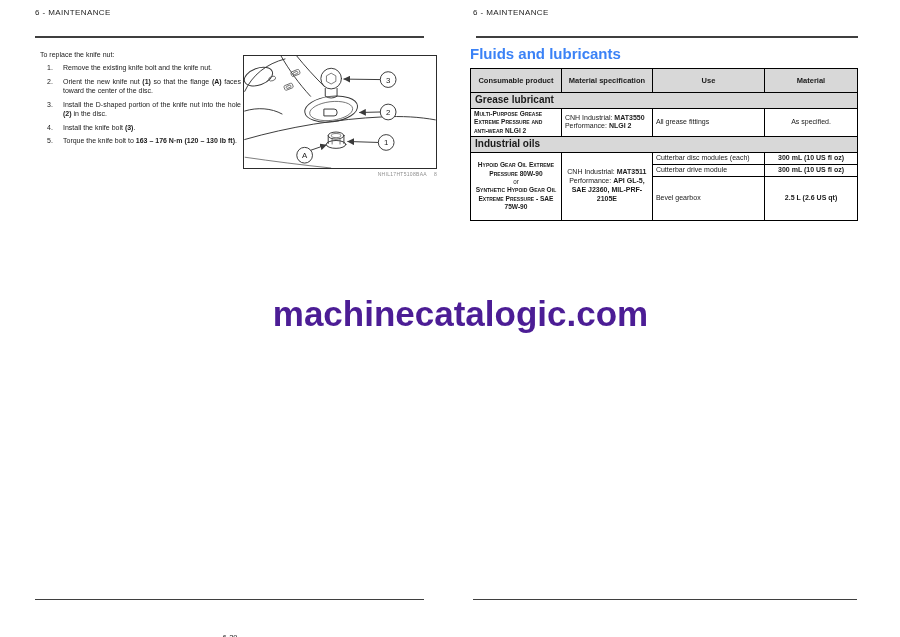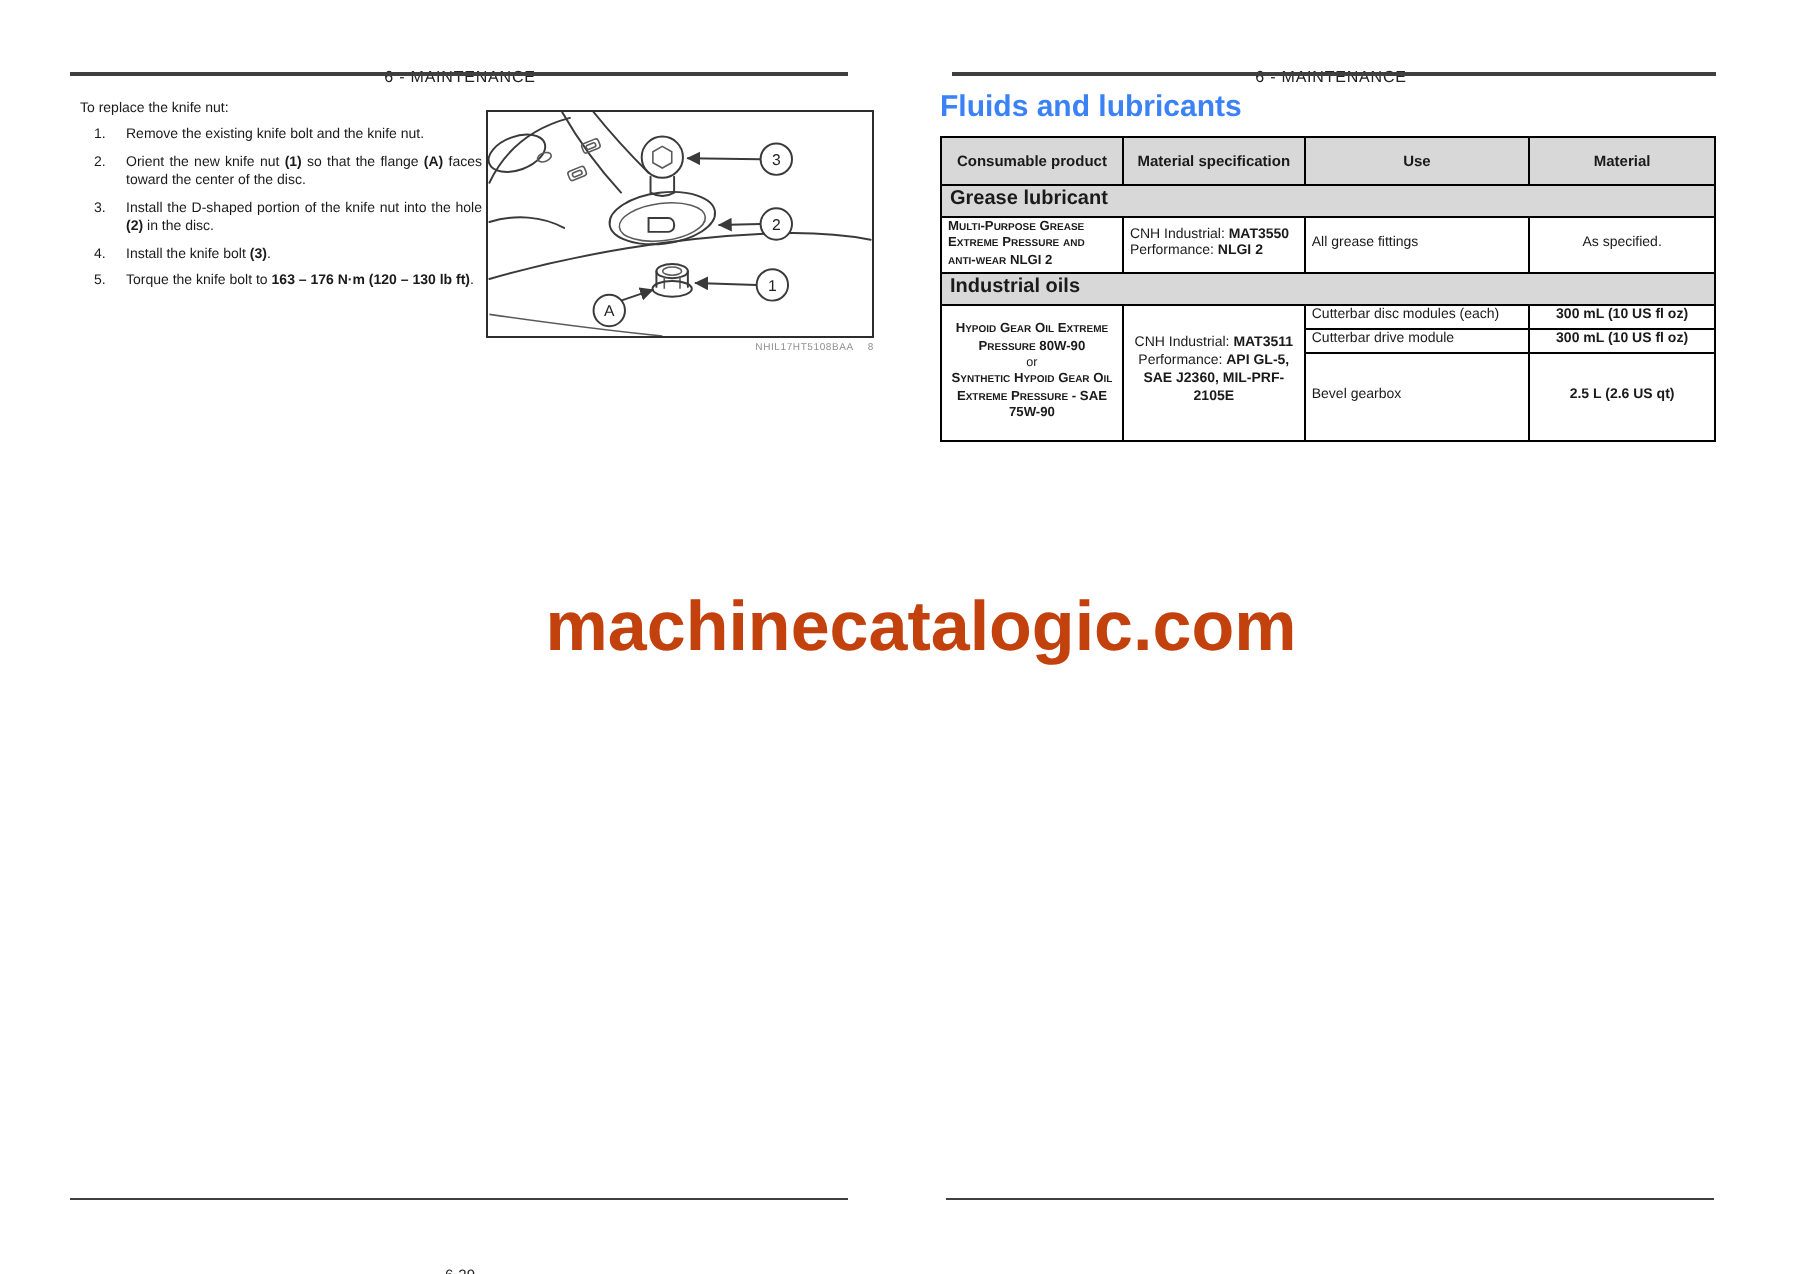--- a/index.html
+++ b/index.html
@@ -1,20 +1,20 @@
 <!DOCTYPE html>
 <html><head>
 <meta charset="utf-8">
 <style>
   * { margin:0; padding:0; box-sizing:border-box; }
   html,body { background:#fff; }
   body { font-family:"Liberation Sans","DejaVu Sans",sans-serif; color:#1a1a1a; }
   #screen { position:relative; width:900px; height:637px; background:#ffffff; overflow:hidden; }
 
-  .page-header { position:absolute; top:34px; font-size:8px; letter-spacing:.4px; color:#222; text-align:center; }
+  .page-header { position:absolute; top:8px; font-size:8px; letter-spacing:.4px; color:#222; }
   .rule { position:absolute; background:#3f3f3f; }
   .page-num { position:absolute; top:602px; font-size:7.5px; color:#222; text-align:center; }
 
   
   .intro { position:absolute; left:40px; top:51px; font-size:7px; }
   ol.steps { position:absolute; left:40px; top:63px; width:201px; list-style:none; }
   ol.steps li { position:relative; padding-left:23px; margin-bottom:4px; font-size:7px; line-height:9.5px; }
   ol.steps .step-num { position:absolute; left:7px; top:0; }
   ol.steps .step-text { display:block; text-align:justify; }
   ol.steps b { font-weight:bold; }
@@ -198,15 +198,15 @@
       </tr>
       <tr class="subrow-tall">
         <td class="use-cell">Bevel gearbox</td>
         <td class="cap-cell b">2.5 L (2.6 US qt)</td>
       </tr>
     </tbody>
   </table>
 
   <div class="rule" style="left:473px; top:599px; width:384px; height:1px;"></div>
 
-  <div class="watermark" style="color: #c2410c; padding-left: 21px;">machinecatalogic.com</div>
+  <div class="watermark" style="color: #4c1d95; padding-left: 21px;">machinecatalogic.com</div>
 
 </div>
 
 </body></html>

